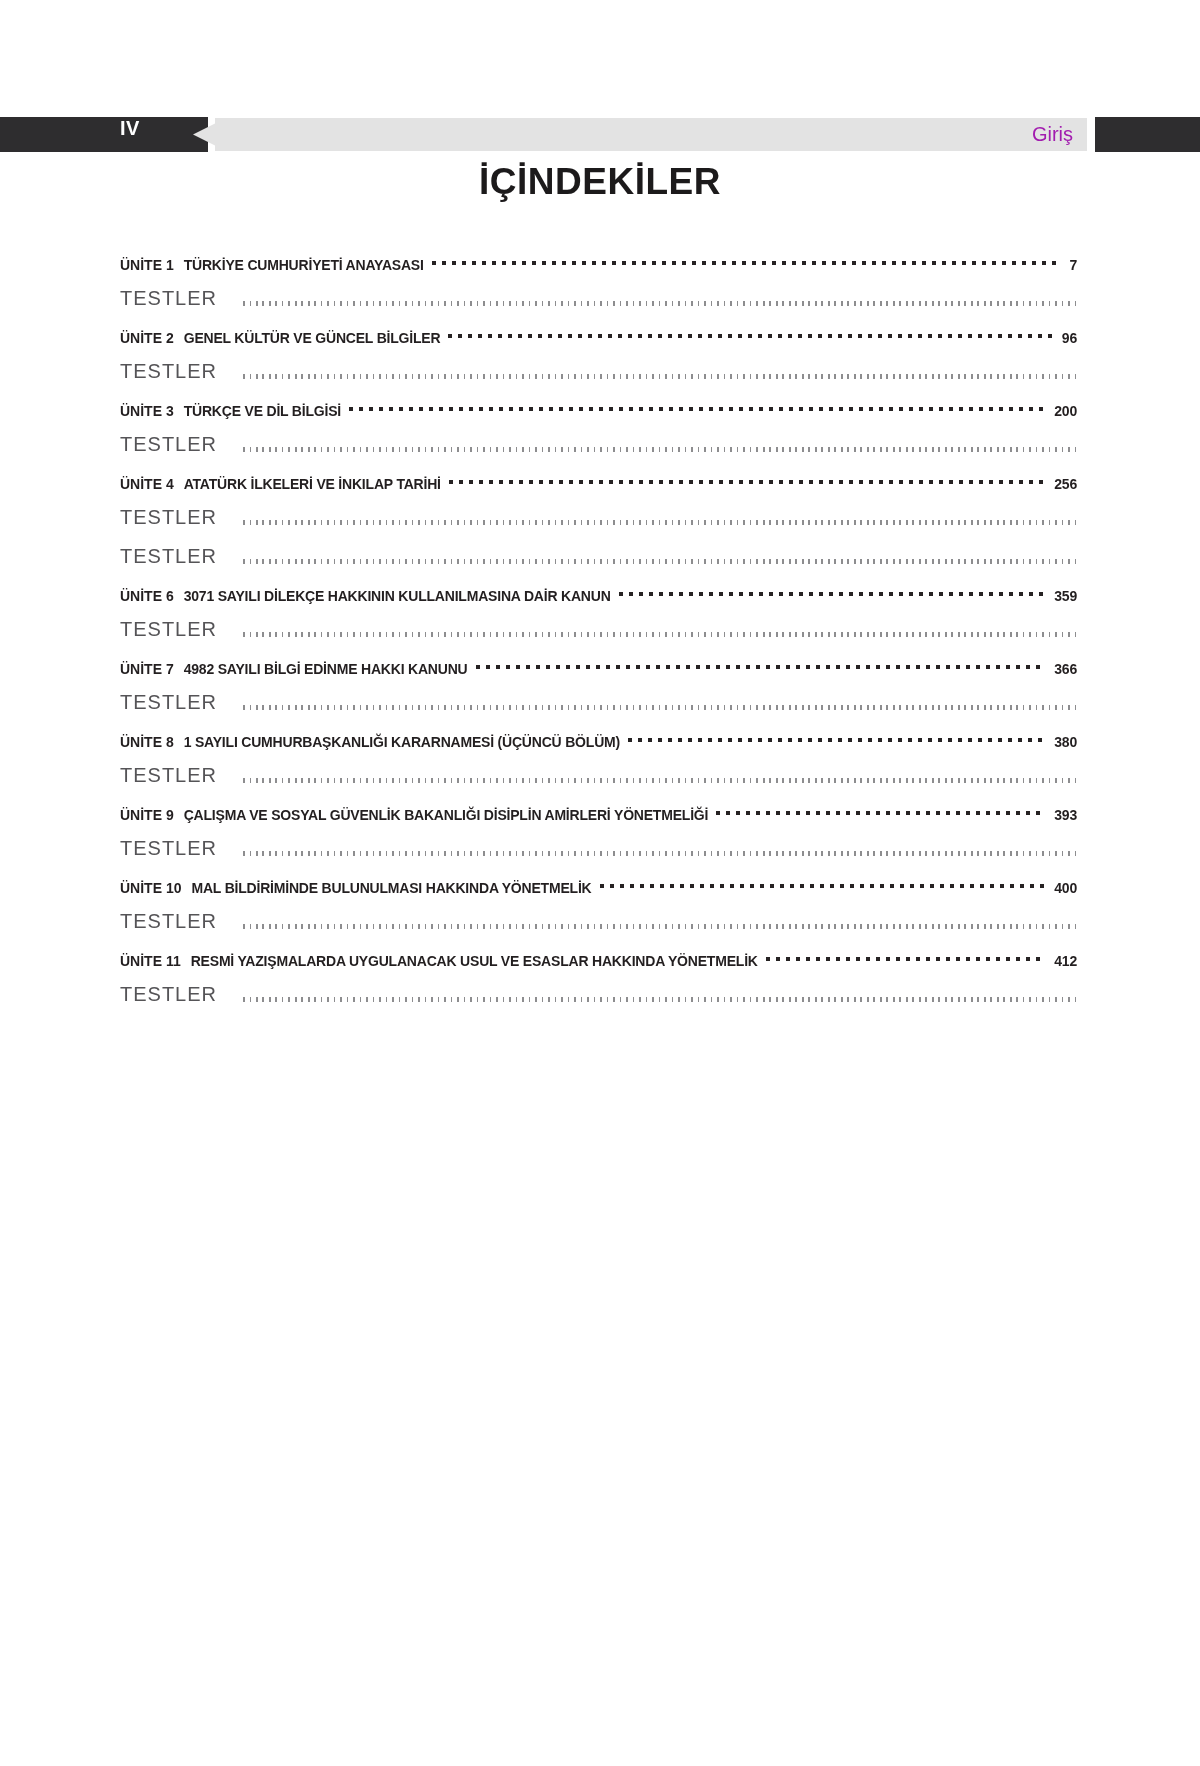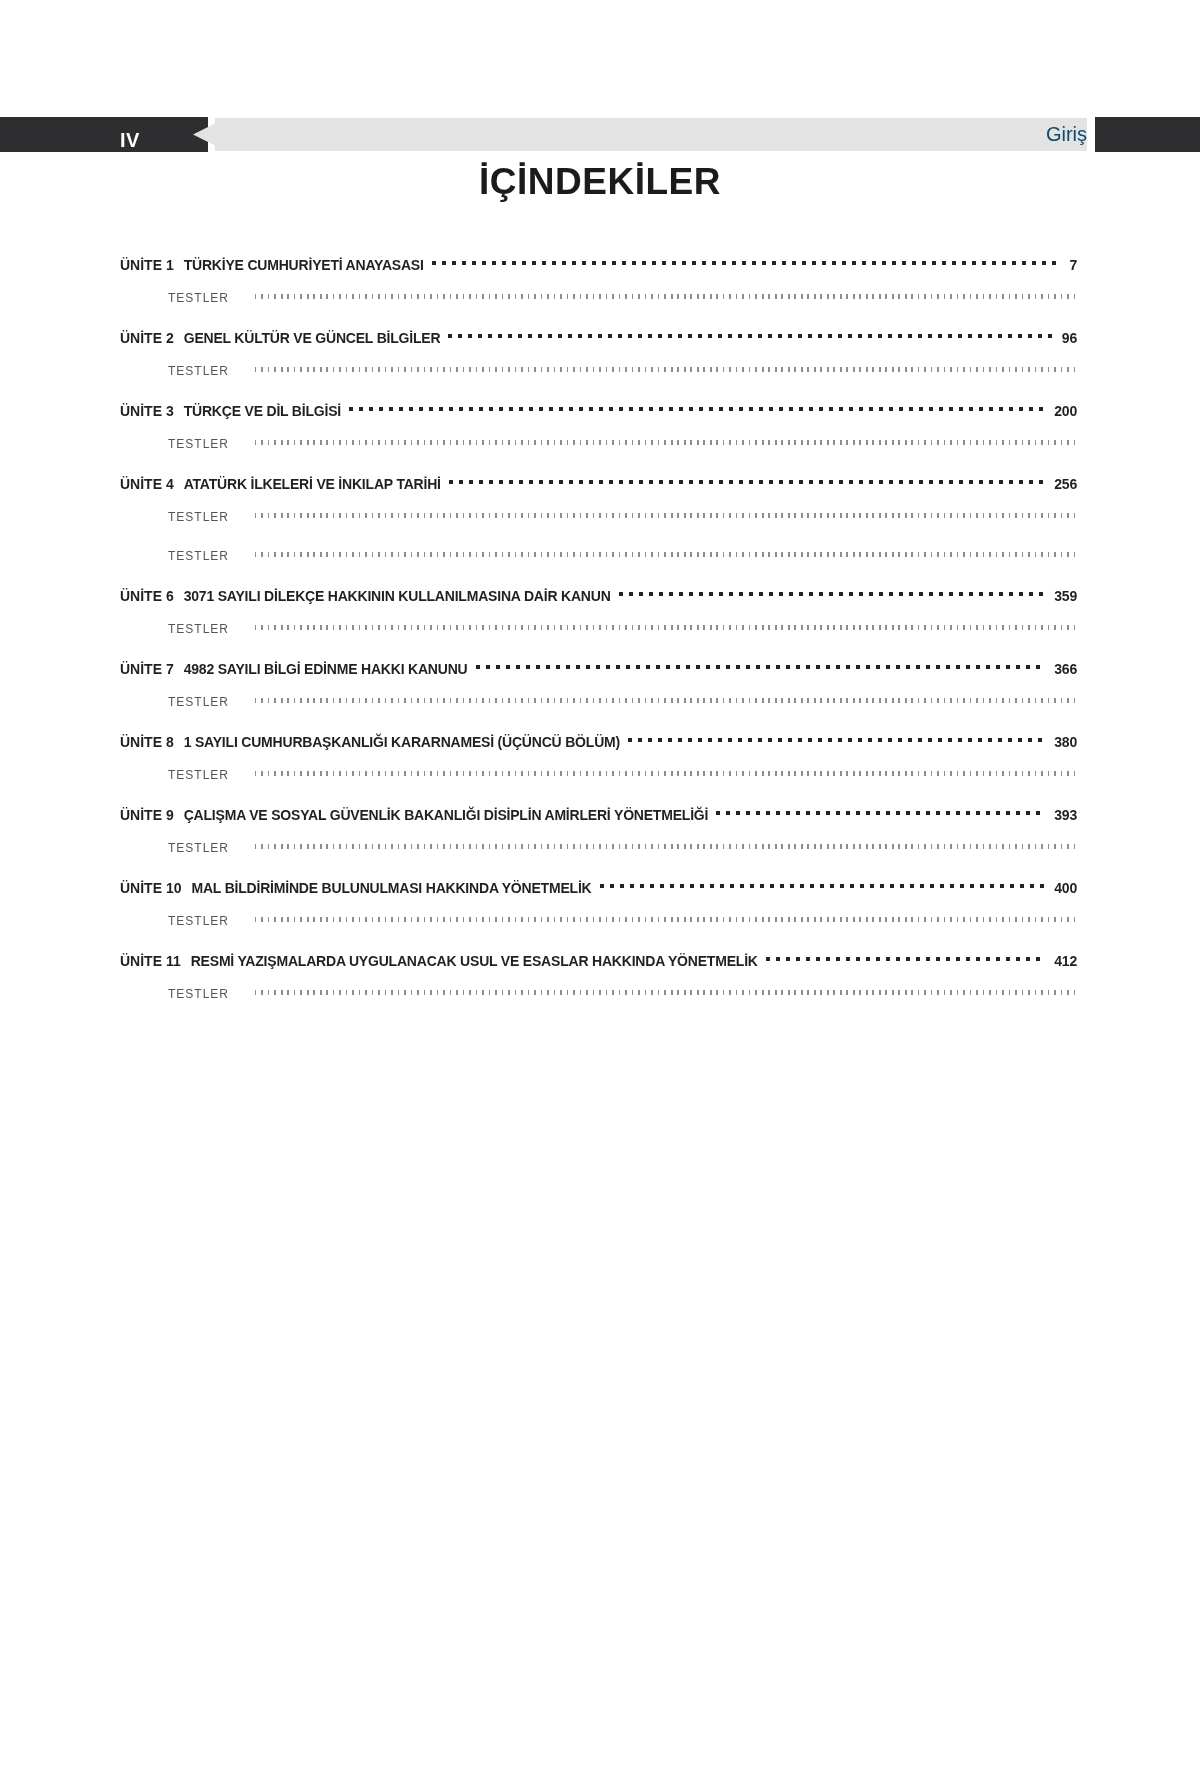--- a/index.html
+++ b/index.html
@@ -10,35 +10,35 @@
     background: #ffffff;
     font-family: "Liberation Sans", sans-serif;
     overflow: hidden;
   }
 
   
   .header { position: absolute; top: 117px; left: 0; width: 1200px; height: 35px; }
   .tab-left {
     position: absolute; left: 0; top: 0; width: 208px; height: 35px;
     background: #2e2d2f; color: #ffffff;
-    display: flex; align-items: flex-end; justify-content: center;
+    display: flex; align-items: flex-start; justify-content: center;
     padding-left: 52px; box-sizing: border-box;
     font-size: 20px; font-weight: bold; letter-spacing: 0.5px;
   }
   .tab-arrow {
     position: absolute; left: 193px; top: 6px; width: 23px; height: 23px;
     background: #e3e3e3;
     clip-path: polygon(100% 0, 0 50%, 100% 100%);
   }
   .bar-mid {
     position: absolute; left: 215px; top: 1px; width: 872px; height: 33px;
     background: #e3e3e3;
     display: flex; align-items: center; justify-content: flex-end;
-    box-sizing: border-box;
-    color: #0c4a6e; font-size: 20px;
+    padding-right: 14px; box-sizing: border-box;
+    color: #a21caf; font-size: 20px;
   }
   .tab-right {
     position: absolute; left: 1095px; top: 0; width: 105px; height: 35px;
     background: #2e2d2f;
   }
 
   
   .page-title {
     position: absolute; top: 153px; left: 0; width: 1200px;
     text-align: center;
@@ -57,26 +57,25 @@
     white-space: nowrap;
   }
   .unit-label { margin-right: 10px; letter-spacing: 0; }
   .unit-leader {
     flex: 1 1 auto; height: 4px;
     margin: 0 8px 5px 8px;
     background: repeating-linear-gradient(to right, #262223 0 4px, transparent 4px 10px);
   }
   .page-num { text-align: right; }
   .test-row {
-    display: flex; align-items: center;
+    display: flex; align-items: flex-end;
     margin-top: 8px;
-    font-size: 12px; line-height: 24px;
+    font-size: 20px; line-height: 24px;
     color: #555457; letter-spacing: 1px;
     white-space: nowrap;
-    margin-left: 48px;
   }
   .test-leader {
     flex: 1 1 auto; height: 5px;
     margin: 0 0 4px 26px;
     background: repeating-linear-gradient(to right, #8d8d8f 0 1.5px, transparent 1.5px 6.5px);
   }
 </style>
 </head>
 <body>
 

